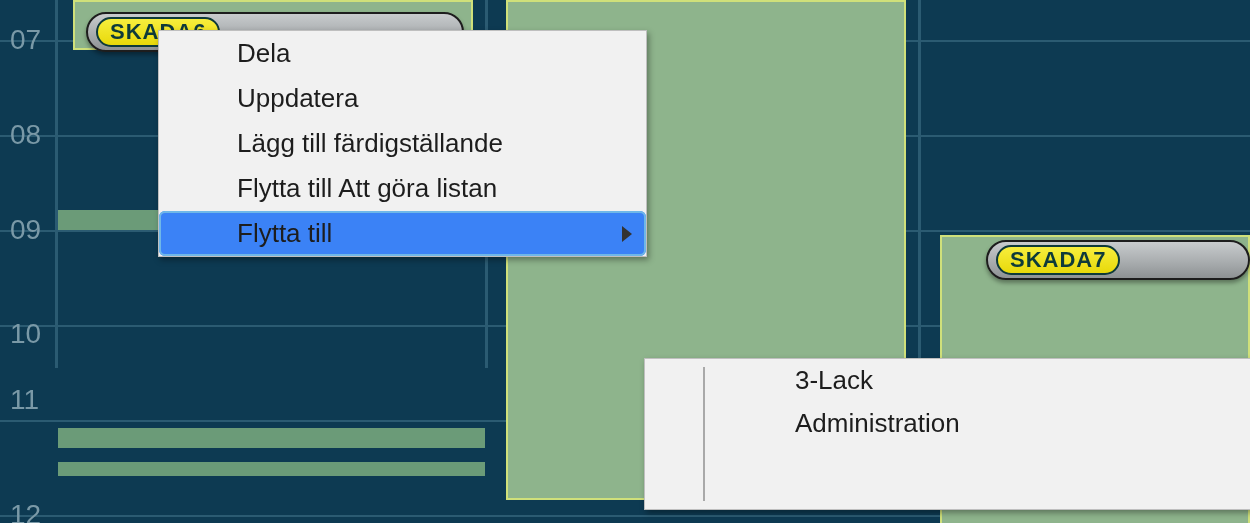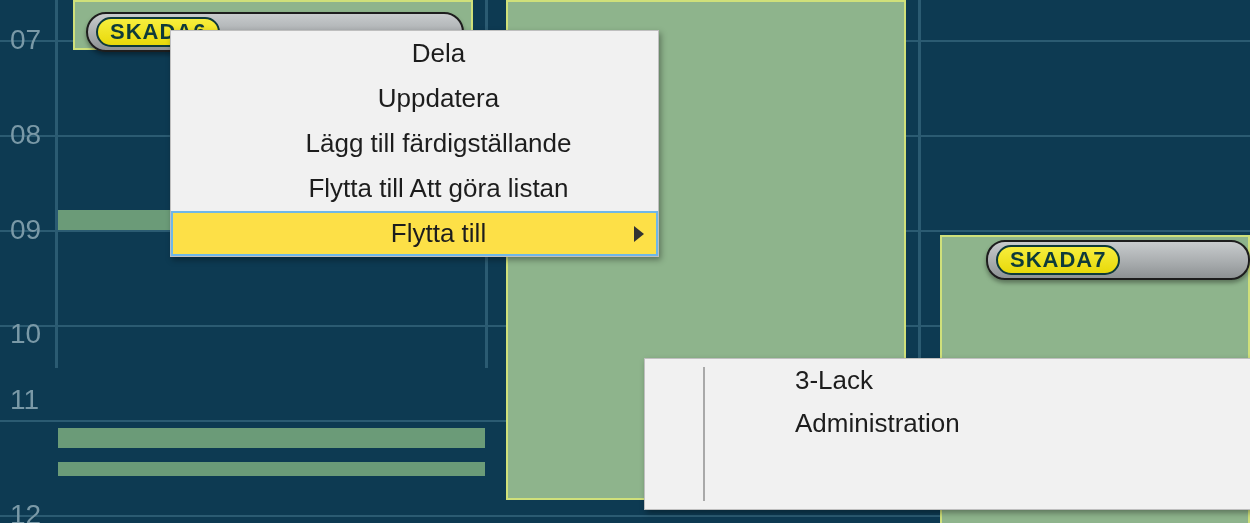--- a/index.html
+++ b/index.html
@@ -92,23 +92,24 @@
     box-shadow: 2px 3px 6px rgba(0,0,0,.35);
     font-size: 26px;
     color: #1d1d1d;
   }
   .menu .mi {
     padding: 7px 30px 7px 78px;
     position: relative;
     white-space: nowrap;
   }
   .menu .mi.hover {
-    background: #fde047;
+    background: #3b82f6;
     outline: 2px solid #6fb7e8;
     outline-offset: -2px;
+    border-radius: 6px;
   }
   .menu .mi .caret {
     position: absolute;
     right: 14px;
     top: 50%;
     transform: translateY(-50%);
     width: 0; height: 0;
     border-top: 8px solid transparent;
     border-bottom: 8px solid transparent;
     border-left: 10px solid #333;
@@ -172,25 +173,25 @@
 
   <div class="block" style="left:73px; width:400px; top:0; height:50px;"></div>
 
   <div class="block" style="left:506px; width:400px; top:0; height:500px;"></div>
 
   <div class="block" style="left:940px; width:310px; top:235px; height:290px;"></div>
 
   <div class="chip" style="left:86px; top:12px; width:378px;">
     <span class="tag">SKADA6</span>
   </div>
-  <div class="chip" style="left:986px; top:240px; width:264px;border-radius:19px;">
+  <div class="chip" style="left:986px; top:240px; width:264px;">
     <span class="tag">SKADA7</span>
   </div>
 
-  <div class="menu" style="left:170px; top:30px; width:487px;text-align:center;">
+  <div class="menu" style="left:158px; top:30px; width:487px;">
     <div class="mi"><span>Dela</span></div>
     <div class="mi"><span>Uppdatera</span></div>
     <div class="mi"><span>Lägg till färdigställande</span></div>
     <div class="mi"><span>Flytta till Att göra listan</span></div>
     <div class="mi hover">
       <span>Flytta till</span>
       <span class="caret"></span>
     </div>
   </div>
 

